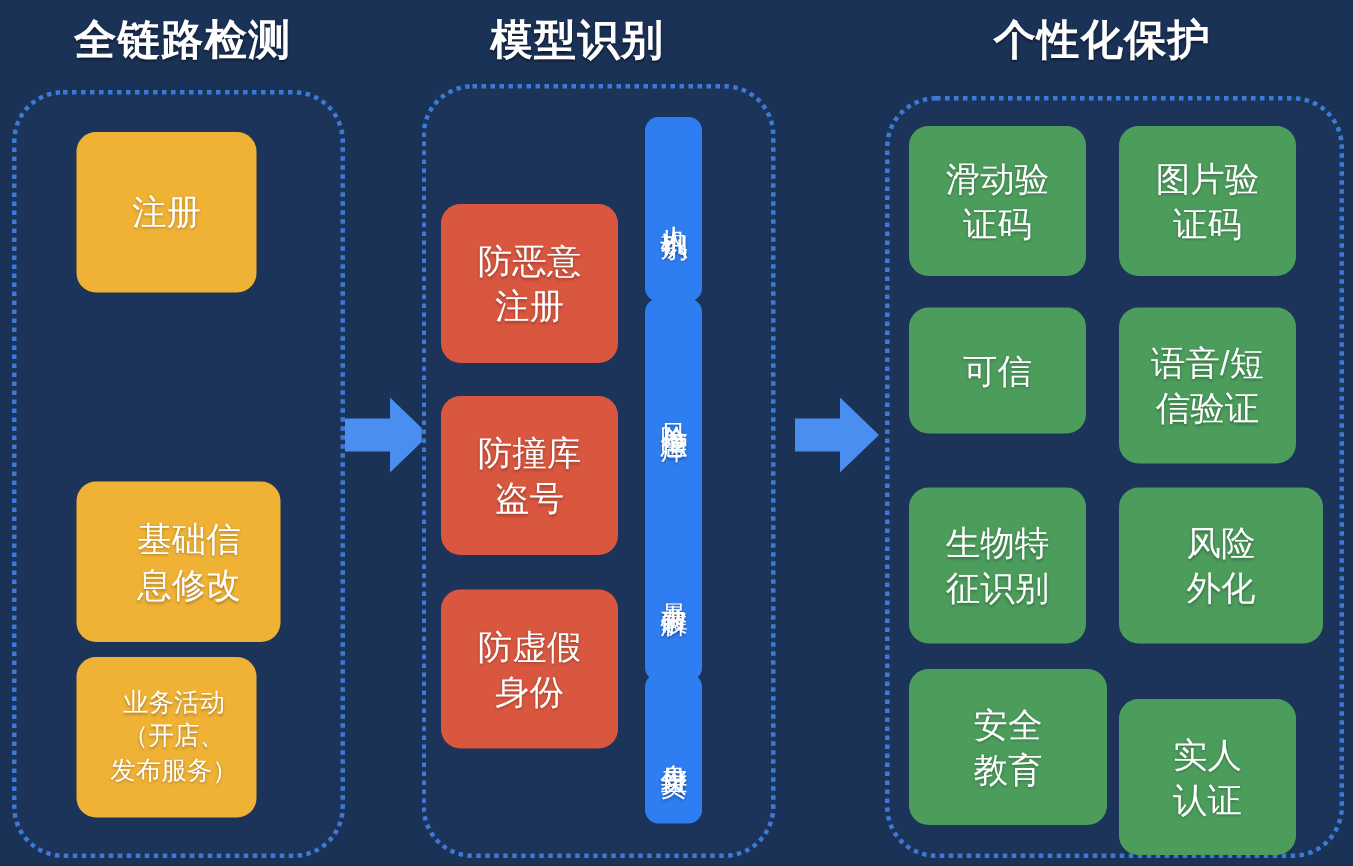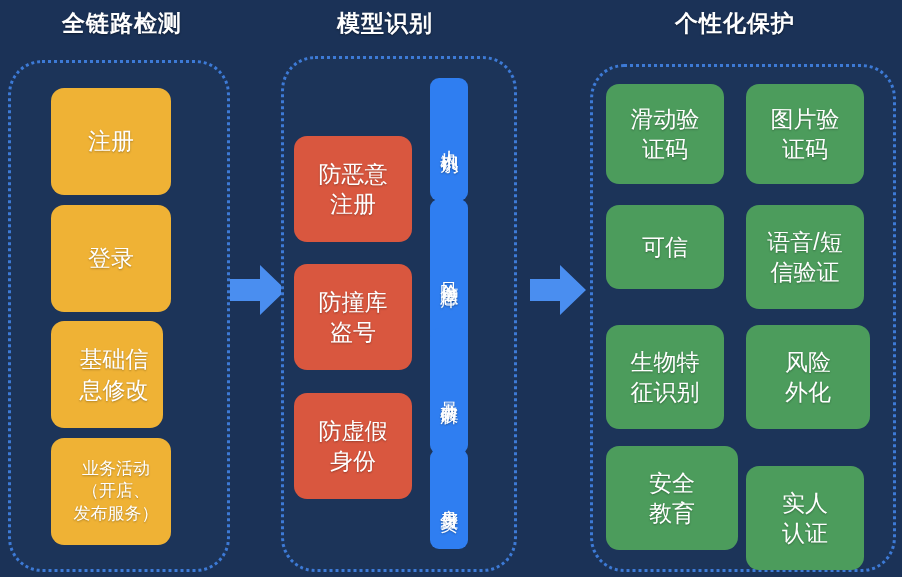--- a/index.html
+++ b/index.html
@@ -13,21 +13,21 @@
     height: 577px;
     background: #1b3257;
     overflow: hidden;
     font-family: "Liberation Sans", "DejaVu Sans", sans-serif;
   }
 
   
   .col-title {
     position: absolute;
     top: 8px;
-    font-size: 23px;
+    font-size: 28px;
     font-weight: bold;
     color: #ffffff;
     letter-spacing: 1px;
     text-align: center;
     white-space: nowrap;
     text-shadow: 0 1px 2px rgba(0,0,0,.45);
   }
   #title-left   { left: 22px;  width: 200px; }
   #title-mid    { left: 285px; width: 200px; }
   #title-right  { left: 635px; width: 200px; }
@@ -60,21 +60,21 @@
     text-shadow: 0 1px 2px rgba(0,0,0,.30);
     white-space: pre-line;
   }
   .card.yellow { background: #efb235; }
   .card.red    { background: #d9573f; }
   .card.green  { background: #4c9c5c; }
 
   
   #lcard0 { left: 51px; top: 88px;  width: 120px; height: 107px; }
   #lcard1 { left: 51px; top: 205px; width: 120px; height: 107px; }
-  #lcard2 { left: 51px; top: 321px; width: 112px; height: 107px; padding-left: 20px; }
+  #lcard2 { left: 51px; top: 321px; width: 136px; height: 107px; padding-left: 20px; }
   #lcard3 { left: 51px; top: 438px; width: 120px; height: 107px; font-size: 17px; padding-left: 16px; }
 
   
   #mcard0 { left: 294px; top: 136px; width: 118px; height: 106px; }
   #mcard1 { left: 294px; top: 264px; width: 118px; height: 106px; }
   #mcard2 { left: 294px; top: 393px; width: 118px; height: 106px; }
 
   
   .vtag {
     position: absolute;
@@ -99,21 +99,21 @@
   #vtag1 { left: 430px; top: 199px; height: 146px; }
   #vtag2 { left: 430px; top: 328px; height: 126px; }
   #vtag3 { left: 430px; top: 449px; height: 100px; }
 
   
   #rcard0 { left: 606px; top: 84px;  width: 118px; height: 100px; }
   #rcard1 { left: 746px; top: 84px;  width: 118px; height: 100px; }
   #rcard2 { left: 606px; top: 205px; width: 118px; height: 84px; }
   #rcard3 { left: 746px; top: 205px; width: 118px; height: 104px; }
   #rcard4 { left: 606px; top: 325px; width: 118px; height: 104px; }
-  #rcard5 { left: 746px; top: 325px; width: 124px; height: 104px; }
+  #rcard5 { left: 746px; top: 325px; width: 136px; height: 104px; }
   #rcard6 { left: 606px; top: 446px; width: 132px; height: 104px; }
   #rcard7 { left: 746px; top: 446px; width: 118px; height: 104px; margin-top: 20px; }
 
   
   .arrow {
     position: absolute;
     width: 56px;
     height: 58px;
   }
   #arrow1 { left: 230px; top: 261px; }
@@ -123,21 +123,20 @@
 <body>
 
 <div id="stage">
 
   <div class="col-title" id="title-left">全链路检测</div>
   <div class="col-title" id="title-mid">模型识别</div>
   <div class="col-title" id="title-right">个性化保护</div>
 
   <div class="panel" id="panel-left"></div>
   <div class="card yellow" id="lcard0">注册</div>
-  <div class="card yellow" id="lcard1">登录</div>
   <div class="card yellow" id="lcard2">基础信
 息修改</div>
   <div class="card yellow" id="lcard3">业务活动
 （开店、
 发布服务）</div>
 
   <div class="arrow" id="arrow1">
     <svg viewBox="0 0 56 58" width="56" height="58">
       <polygon points="0,18 30,18 30,4 56,29 30,54 30,40 0,40" fill="#4a8ef0"></polygon>
     </svg>

